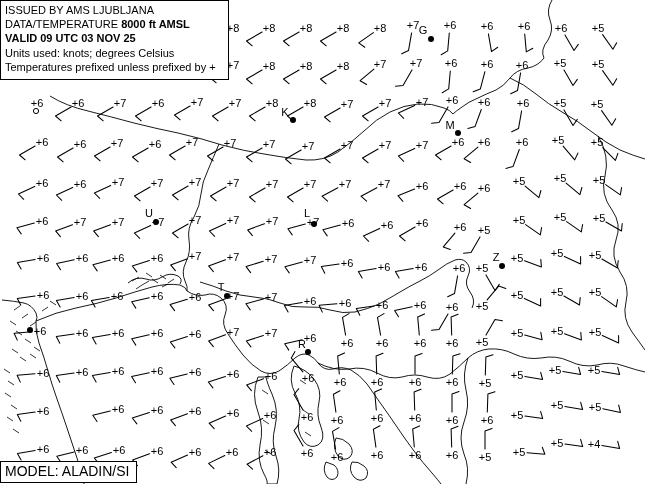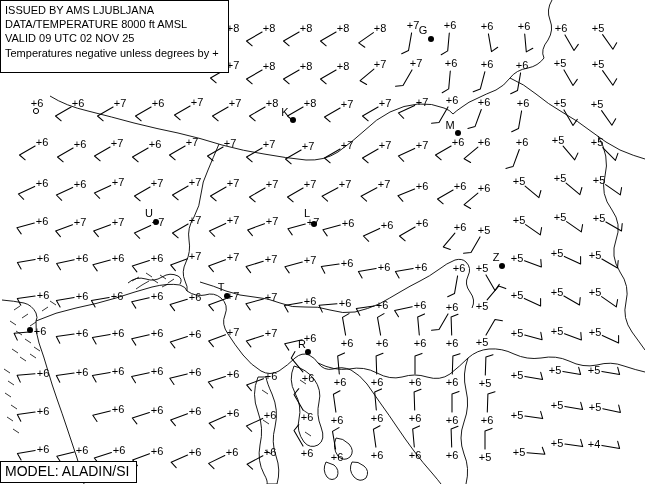--- a/index.html
+++ b/index.html
@@ -7,23 +7,23 @@
          font-family:"Liberation Sans",sans-serif;}
   svg{position:absolute;left:0;top:0;}
   .mapline{fill:none;stroke:#000;stroke-width:0.9;stroke-linejoin:round;}
   .hatch{stroke:#000;stroke-width:0.8;}
   .barb{fill:none;stroke:#000;stroke-width:1.05;stroke-linecap:round;stroke-linejoin:round;}
   .calm{fill:none;stroke:#000;stroke-width:1;}
   .tl{font-size:11px;fill:#000;}
   .cl{font-size:11px;fill:#000;}
   .cdot{fill:#000;stroke:none;}
   .info-box{position:absolute;left:0;top:0;width:229px;box-sizing:border-box;
-            background:#fff;border:1px solid #000;padding:2px 4px 12px 4px;
+            background:#fff;border:1px solid #000;padding:2px 4px 5px 4px;
             font-size:11px;line-height:14.2px;color:#000;z-index:5;}
-  .info-box .b{font-weight:normal;}
+  .info-box .b{font-weight:bold;}
   .model-box{position:absolute;left:0;top:461px;box-sizing:border-box;background:#fff;
              border:1px solid #000;padding:1px 7px 3px 4px;font-size:14px;color:#000;z-index:5;}
 </style>
 </head>
 <body>
 
 <div class="stage">
   <svg id="map-svg" width="645" height="484" viewBox="0 0 645 484">
       <path d="M 50 96 Q 66 106 88 111 Q 112 117 134 123 Q 158 129 178 133 Q 200 138 222 145 Q 244 151 264 154 Q 286 158 306 160 Q 324 161 338 152 Q 352 142 364 131 Q 376 119 390 112 Q 404 105 418 104 Q 432 103 444 108 Q 450 110 453 114" class="mapline"></path>
       <path d="M 552 0 Q 546 10 550 20 Q 554 30 548 40 Q 540 50 544 58 Q 538 66 528 68 Q 516 70 510 78 Q 504 86 496 90 Q 486 94 478 98 Q 468 102 462 107 Q 456 111 453 114" class="mapline"></path>
@@ -831,18 +831,19 @@
         <text x="302" y="348" text-anchor="middle" class="cl">R</text>
       </g>
       <g>
         <circle cx="30" cy="330" r="3" class="cdot"></circle>
       </g>
     </svg>
 
   <div class="info-box">
     <div>ISSUED BY AMS LJUBLJANA</div>
     <div><span>DATA/TEMPERATURE </span><span class="b">8000 ft AMSL</span></div>
-    <div class="b">VALID 09 UTC 02 NOV 25</div>
-    <div>Temperatures negative unless degrees by +</div>
+    <div class="b">VALID 09 UTC 03 NOV 25</div>
+    <div>Units used: knots; degrees Celsius</div>
+    <div>Temperatures prefixed unless prefixed by +</div>
   </div>
 
   <div class="model-box">MODEL: ALADIN/SI</div>
 </div>
 
 </body></html>

